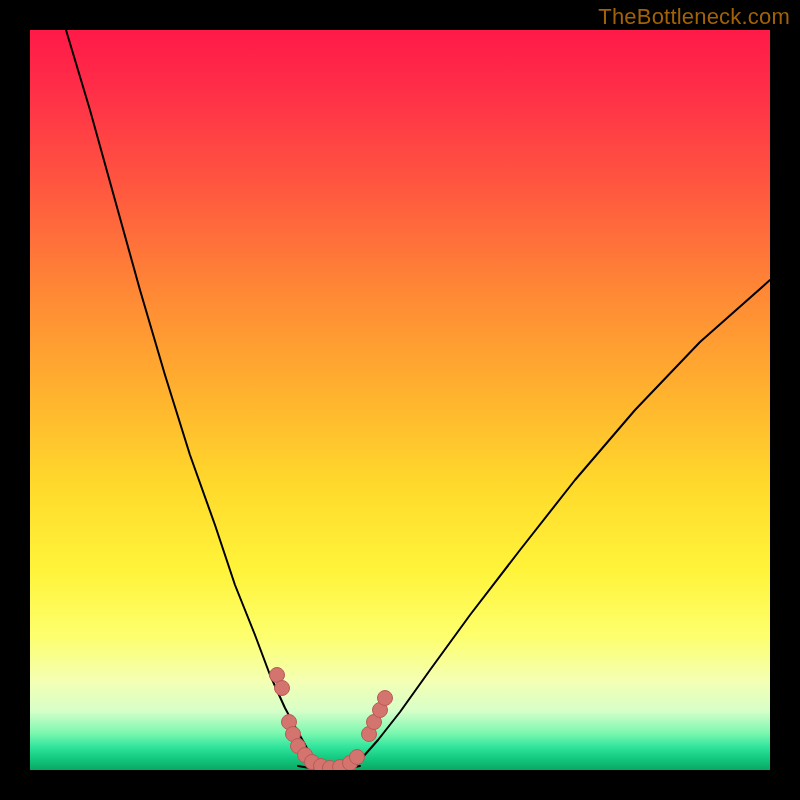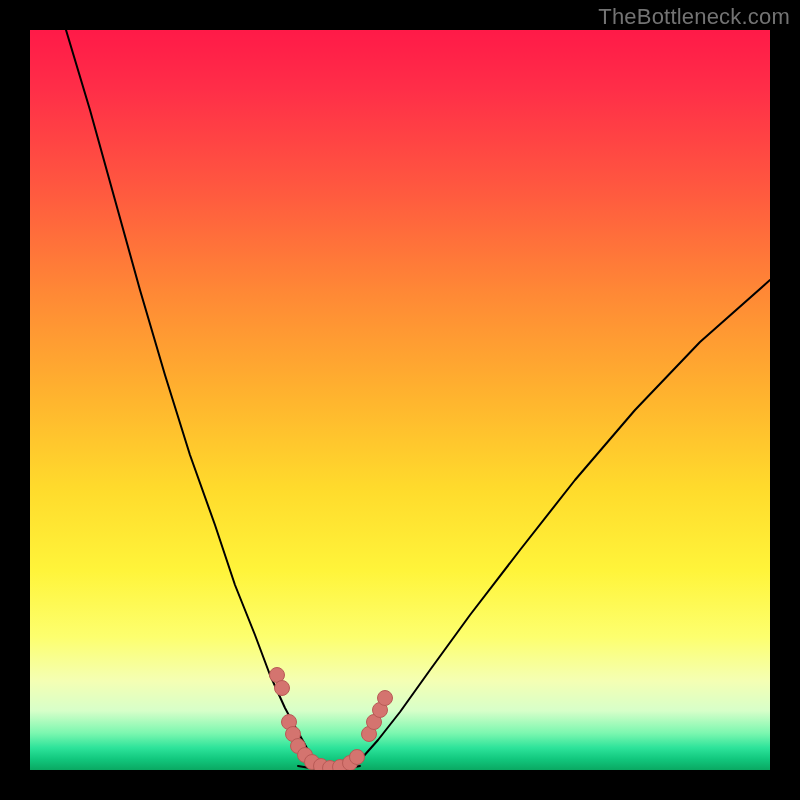--- a/index.html
+++ b/index.html
@@ -47,21 +47,21 @@
     position: absolute;
     left: 0;
     top: 0;
     width: 740px;
     height: 740px;
   }
   .watermark {
     position: absolute;
     top: 4px;
     right: 10px;
-    color: #737373;
+    color: #a16207;
     font-size: 22px;
     font-weight: 500;
     letter-spacing: 0.2px;
   }
 </style>
 </head>
 <body>
 
 <div class="frame">
   <div class="plot">

